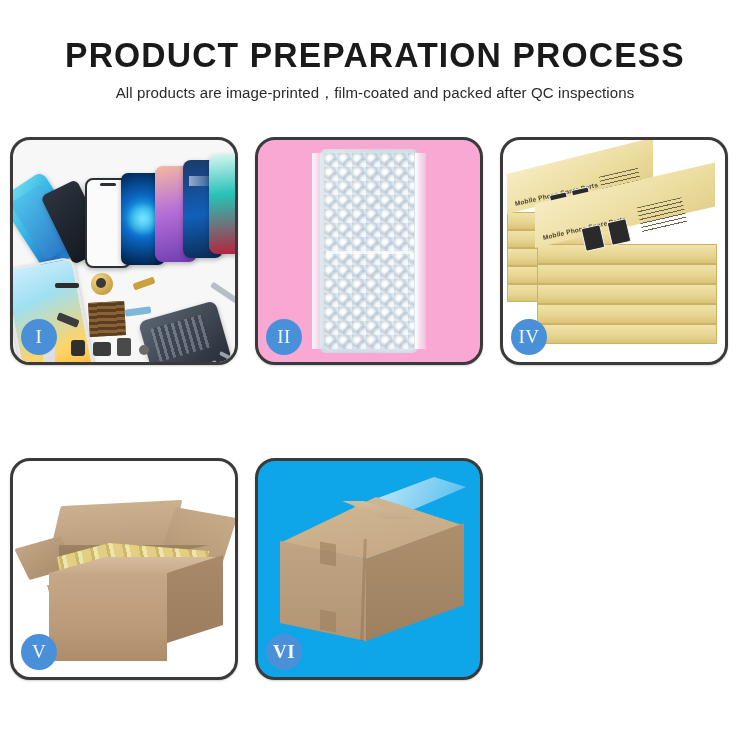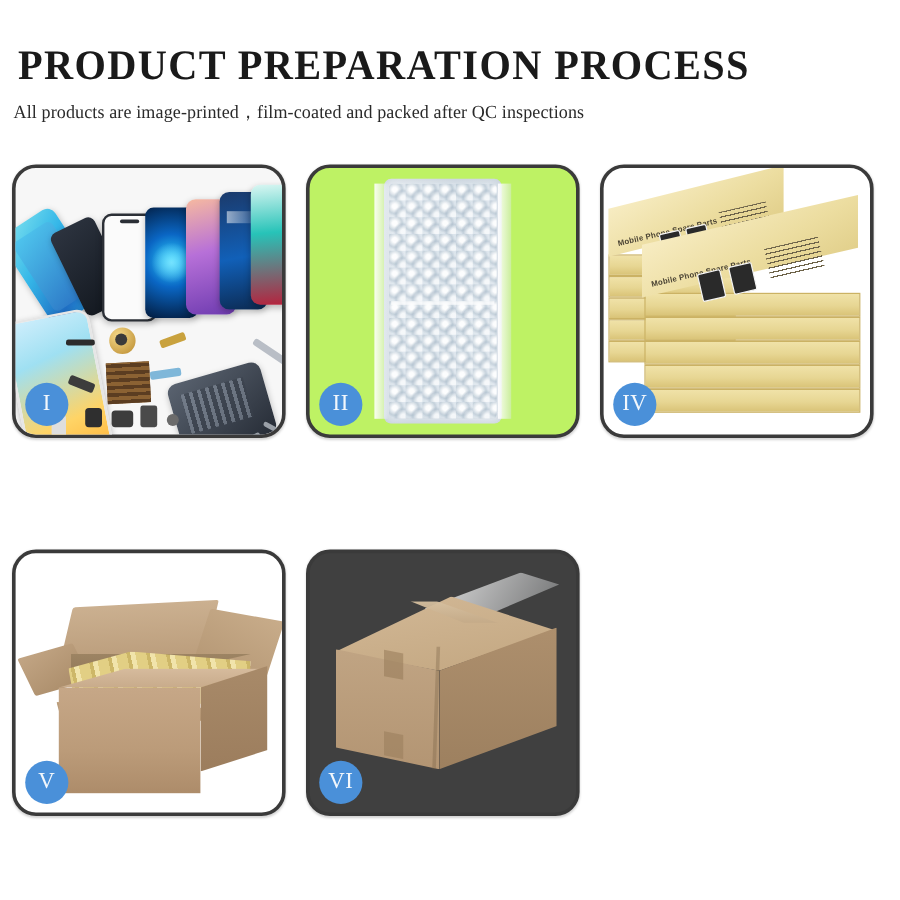--- a/index.html
+++ b/index.html
@@ -5,21 +5,21 @@
   html,body{margin:0;padding:0;}
   body{
     width:750px;height:750px;
     background:#ffffff;
     font-family:"Liberation Sans", sans-serif;
     overflow:hidden;
   }
   .page{position:relative;width:750px;height:750px;}
 
   
-  .header{padding-top:34px;text-align:left;font-family:Liberation Serif, serif;}
+  .header{padding-top:34px;text-align:center;}
   .title{
     font-size:35px;font-weight:700;color:#1a1a1a;
     letter-spacing:1.2px;line-height:42px;
     transform:scaleX(.96);transform-origin:center;
     white-space:nowrap;
   }
   .subtitle{
     margin-top:7px;font-size:15.5px;color:#2a2a2a;
     letter-spacing:.1px;white-space:nowrap;
     transform:scaleX(.97);transform-origin:center;
@@ -145,21 +145,21 @@
   .b5{left:58px;top:200px;width:14px;height:16px;background:#2f2f2f;border-radius:3px;}
   .b6{left:80px;top:202px;width:18px;height:14px;background:#3c3c3c;border-radius:3px;}
   .b7{left:104px;top:198px;width:14px;height:18px;background:#4a4a4a;border-radius:2px;}
   .b8{left:126px;top:205px;width:10px;height:10px;background:#6b6b6b;border-radius:50%;}
   .b9{left:30px;top:206px;width:12px;height:18px;background:#dedede;border-radius:2px;}
   .b10{left:196px;top:150px;width:32px;height:6px;background:#b9bec6;transform:rotate(34deg);}
   .b11{left:206px;top:214px;width:14px;height:4px;background:#9aa0a8;transform:rotate(28deg);}
   .b12{left:194px;top:222px;width:10px;height:4px;background:#9aa0a8;transform:rotate(-30deg);}
 
   
-  .p2{background:#bef264;}
+  .p2{background:#f9a8d4;}
   .wrapsheet{
     position:absolute;left:50%;top:9px;transform:translateX(-50%);
     width:98px;height:204px;
     background:linear-gradient(100deg,#eef2f6 0%,#dde5ec 45%,#e9eef3 100%);
     border-radius:6px;
     box-shadow:0 0 10px rgba(120,140,160,.35) inset;
   }
   .bubbles{
     position:absolute;inset:4px;border-radius:4px;
     background-image:
@@ -300,21 +300,21 @@
     transform:rotate(-16deg) skewX(10deg);
     border-radius:2px;
   }
   .flapFront{
     position:absolute;left:34px;top:124px;width:150px;height:16px;
     background:linear-gradient(180deg,#bda07e,#a98b68);
     clip-path:polygon(0 0,150px 6px,146px 16px,4px 14px);
   }
 
   
-  .p6{background:#404040;}
+  .p6{background:#0ea5e9;font-weight:bold;}
   .c6top{
     position:absolute;left:22px;top:36px;width:182px;height:62px;
     background:linear-gradient(170deg,#d2b896 0%,#c3a781 100%);
     clip-path:polygon(0 46px,96px 0,182px 28px,86px 62px);
   }
   .c6left{
     position:absolute;left:22px;top:80px;width:86px;height:100px;
     background:linear-gradient(180deg,#c0a483 0%,#b295733 0%,#b39573 100%);
     background:linear-gradient(180deg,#c0a483,#b39573);
     clip-path:polygon(0 0,86px 18px,86px 100px,0 82px);

